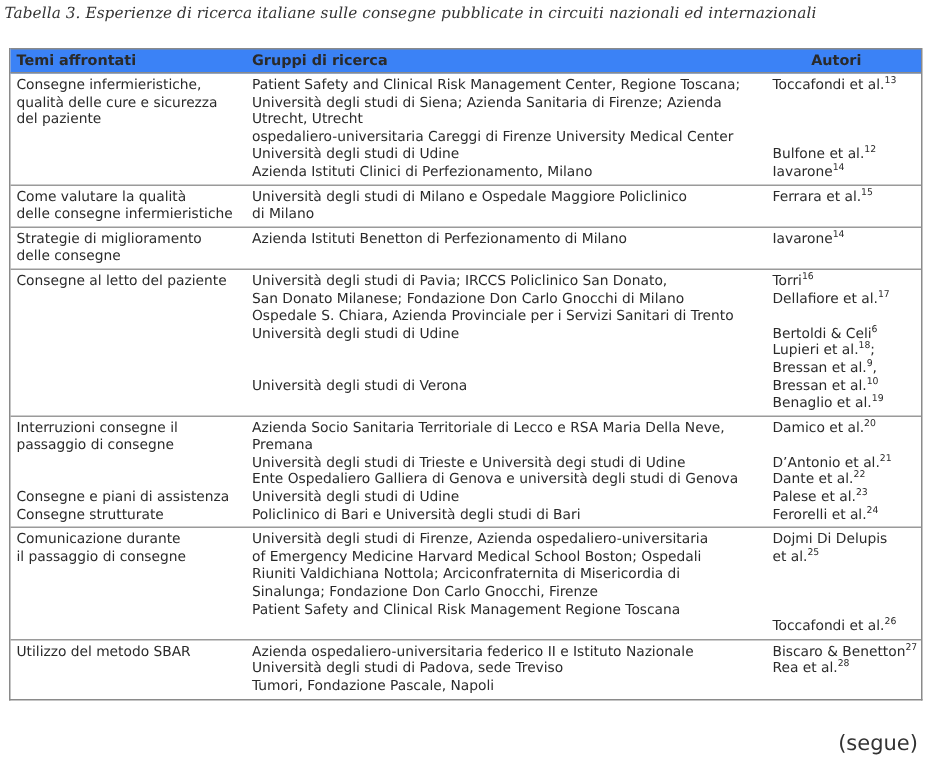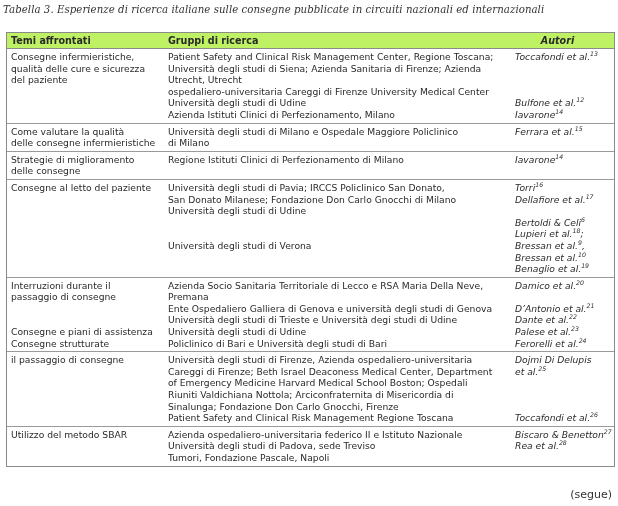--- a/index.html
+++ b/index.html
@@ -12,38 +12,38 @@
     font-family: "DejaVu Serif", serif; font-style: italic;
     font-size: 10.2px; letter-spacing: 0.05px; color: #333;
     white-space: nowrap;
   }
   .tbl {
     position: absolute; left: 6px; top: 32px; width: 607px;
     border-left: 1px solid #8a8a8a; border-right: 1px solid #8a8a8a;
     border-bottom: 1px solid #8a8a8a;
   }
   .hdr {
-    display: flex; background: #bef264; border-top: 1px solid #8a8a8a;
+    display: flex; background: #3b82f6; border-top: 1px solid #8a8a8a;
     border-bottom: 1px solid #8a8a8a; height: 15px; align-items: center;
     font-size: 9.6px; font-weight: bold; color: #2a2a2a;
   }
   .c1 { width: 157px; padding-left: 4px; box-sizing: border-box; flex: none; }
   .c2 { width: 347px; padding-left: 4px; box-sizing: border-box; flex: none; }
-  .c3 { flex: 1; padding-left: 4px; box-sizing: border-box; font-style: italic; }
+  .c3 { flex: 1; padding-left: 4px; box-sizing: border-box; }
   .hdr .c3 { text-align: center; padding-left: 0; padding-right: 10px; }
   .grp {
     display: flex; border-top: 1px solid #9a9a9a;
     font-size: 9.2px; line-height: 11.6px; padding: 2px 0 2px 0;
   }
   .grp:first-of-type { border-top: none; }
   .lines { display: flex; flex-direction: column; }
   .ln { white-space: nowrap; min-height: 11.6px; }
   sup { font-size: 6.2px; line-height: 0; vertical-align: 4px; }
   .segue {
-    position: absolute; right: 6px; top: 488px; font-size: 11px; color: #333;
+    position: absolute; right: 6px; top: 488px; font-size: 14px; color: #333;
   }
 </style>
 </head>
 <body>
 
 <div class="caption">Tabella 3. Esperienze di ricerca italiane sulle consegne pubblicate in circuiti nazionali ed internazionali</div>
 
 <div class="tbl">
   <div class="hdr">
     <div class="c1">Temi affrontati</div>
@@ -90,21 +90,21 @@
           <div class="ln"><span>Ferrara et al.</span><sup>15</sup></div>
           <div class="ln"><span></span></div>
         </div>
       </div>
       <div class="grp">
         <div class="c1 lines">
           <div class="ln">Strategie di miglioramento</div>
           <div class="ln">delle consegne</div>
         </div>
         <div class="c2 lines">
-          <div class="ln">Regione Istituti Clinici di Perfezionamento di Milano</div>
+          <div class="ln">Azienda Istituti Benetton di Perfezionamento di Milano</div>
           <div class="ln"></div>
         </div>
         <div class="c3 lines">
           <div class="ln"><span>Iavarone</span><sup>14</sup></div>
           <div class="ln"><span></span></div>
         </div>
       </div>
       <div class="grp">
         <div class="c1 lines">
           <div class="ln">Consegne al letto del paziente</div>
@@ -112,73 +112,74 @@
           <div class="ln"></div>
           <div class="ln"></div>
           <div class="ln"></div>
           <div class="ln"></div>
           <div class="ln"></div>
           <div class="ln"></div>
         </div>
         <div class="c2 lines">
           <div class="ln">Università degli studi di Pavia; IRCCS Policlinico San Donato,</div>
           <div class="ln">San Donato Milanese; Fondazione Don Carlo Gnocchi di Milano</div>
+          <div class="ln">Ospedale S. Chiara, Azienda Provinciale per i Servizi Sanitari di Trento</div>
           <div class="ln">Università degli studi di Udine</div>
           <div class="ln"></div>
           <div class="ln"></div>
           <div class="ln">Università degli studi di Verona</div>
         </div>
         <div class="c3 lines">
           <div class="ln"><span>Torri</span><sup>16</sup></div>
           <div class="ln"><span>Dellafiore et al.</span><sup>17</sup></div>
           <div class="ln"><span></span></div>
           <div class="ln"><span>Bertoldi &amp; Celi</span><sup>6</sup></div>
           <div class="ln"><span>Lupieri et al.</span><sup>18</sup><span>;</span></div>
           <div class="ln"><span>Bressan et al.</span><sup>9</sup><span>,</span></div>
           <div class="ln"><span>Bressan et al.</span><sup>10</sup></div>
           <div class="ln"><span>Benaglio et al.</span><sup>19</sup></div>
         </div>
       </div>
       <div class="grp">
         <div class="c1 lines">
-          <div class="ln">Interruzioni durante il</div>
+          <div class="ln">Interruzioni consegne il</div>
           <div class="ln">passaggio di consegne</div>
           <div class="ln"></div>
           <div class="ln"></div>
           <div class="ln">Consegne e piani di assistenza</div>
           <div class="ln">Consegne strutturate</div>
         </div>
         <div class="c2 lines">
           <div class="ln">Azienda Socio Sanitaria Territoriale di Lecco e RSA Maria Della Neve,</div>
           <div class="ln">Premana</div>
+          <div class="ln">Università degli studi di Trieste e Università degi studi di Udine</div>
           <div class="ln">Ente Ospedaliero Galliera di Genova e università degli studi di Genova</div>
-          <div class="ln">Università degli studi di Trieste e Università degi studi di Udine</div>
           <div class="ln">Università degli studi di Udine</div>
           <div class="ln">Policlinico di Bari e Università degli studi di Bari</div>
         </div>
         <div class="c3 lines">
           <div class="ln"><span>Damico et al.</span><sup>20</sup></div>
           <div class="ln"><span></span></div>
           <div class="ln"><span>D’Antonio et al.</span><sup>21</sup></div>
           <div class="ln"><span>Dante et al.</span><sup>22</sup></div>
           <div class="ln"><span>Palese et al.</span><sup>23</sup></div>
           <div class="ln"><span>Ferorelli et al.</span><sup>24</sup></div>
         </div>
       </div>
       <div class="grp">
         <div class="c1 lines">
+          <div class="ln">Comunicazione durante</div>
           <div class="ln">il passaggio di consegne</div>
           <div class="ln"></div>
           <div class="ln"></div>
           <div class="ln"></div>
           <div class="ln"></div>
         </div>
         <div class="c2 lines">
           <div class="ln">Università degli studi di Firenze, Azienda ospedaliero-universitaria</div>
-          <div class="ln">Careggi di Firenze; Beth Israel Deaconess Medical Center, Department</div>
           <div class="ln">of Emergency Medicine Harvard Medical School Boston; Ospedali</div>
           <div class="ln">Riuniti Valdichiana Nottola; Arciconfraternita di Misericordia di</div>
           <div class="ln">Sinalunga; Fondazione Don Carlo Gnocchi, Firenze</div>
           <div class="ln">Patient Safety and Clinical Risk Management Regione Toscana</div>
         </div>
         <div class="c3 lines">
           <div class="ln"><span>Dojmi Di Delupis</span></div>
           <div class="ln"><span>et al.</span><sup>25</sup></div>
           <div class="ln"><span></span></div>
           <div class="ln"><span></span></div>

